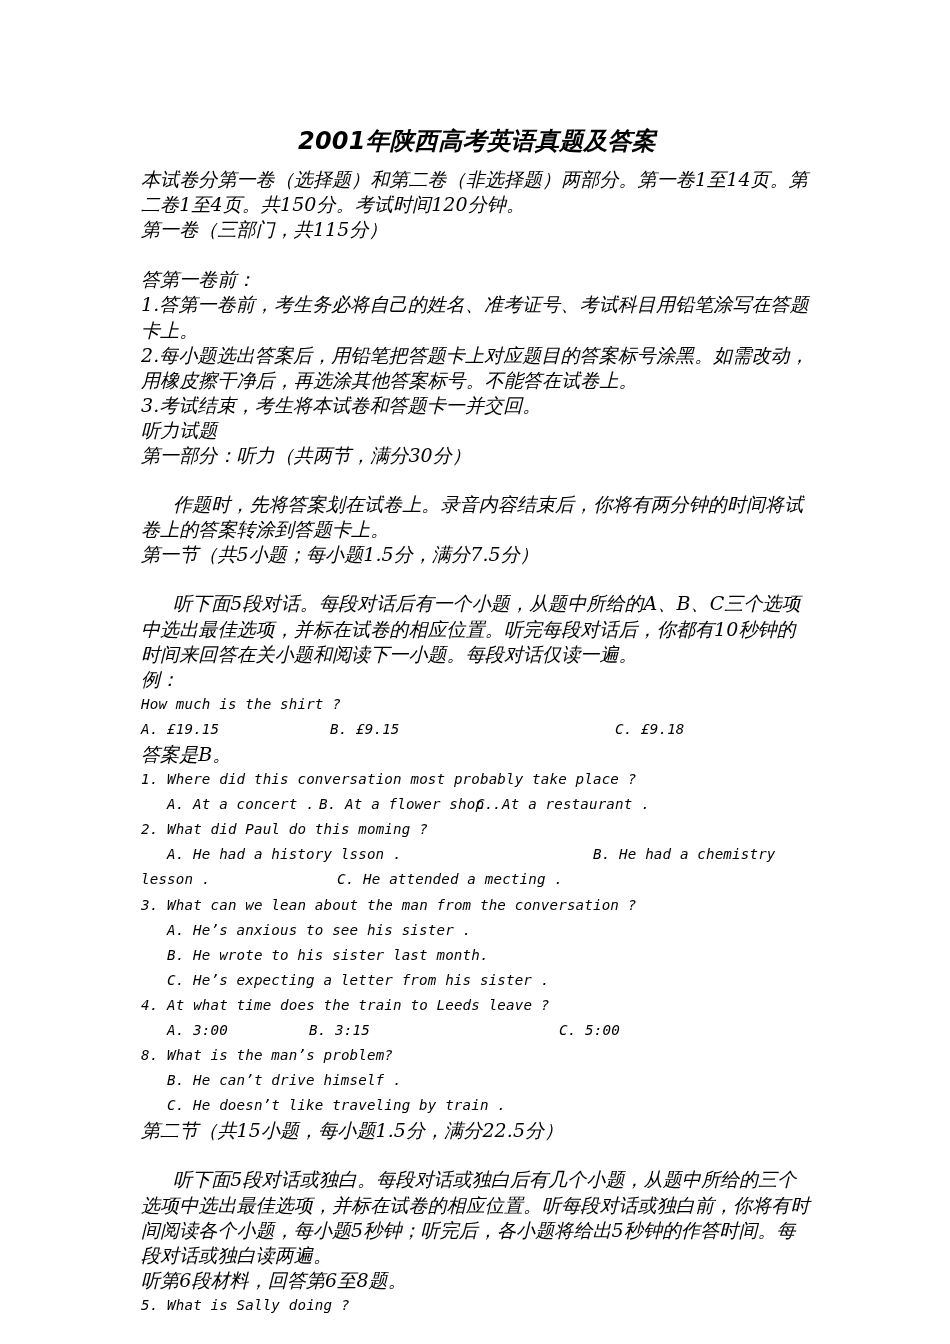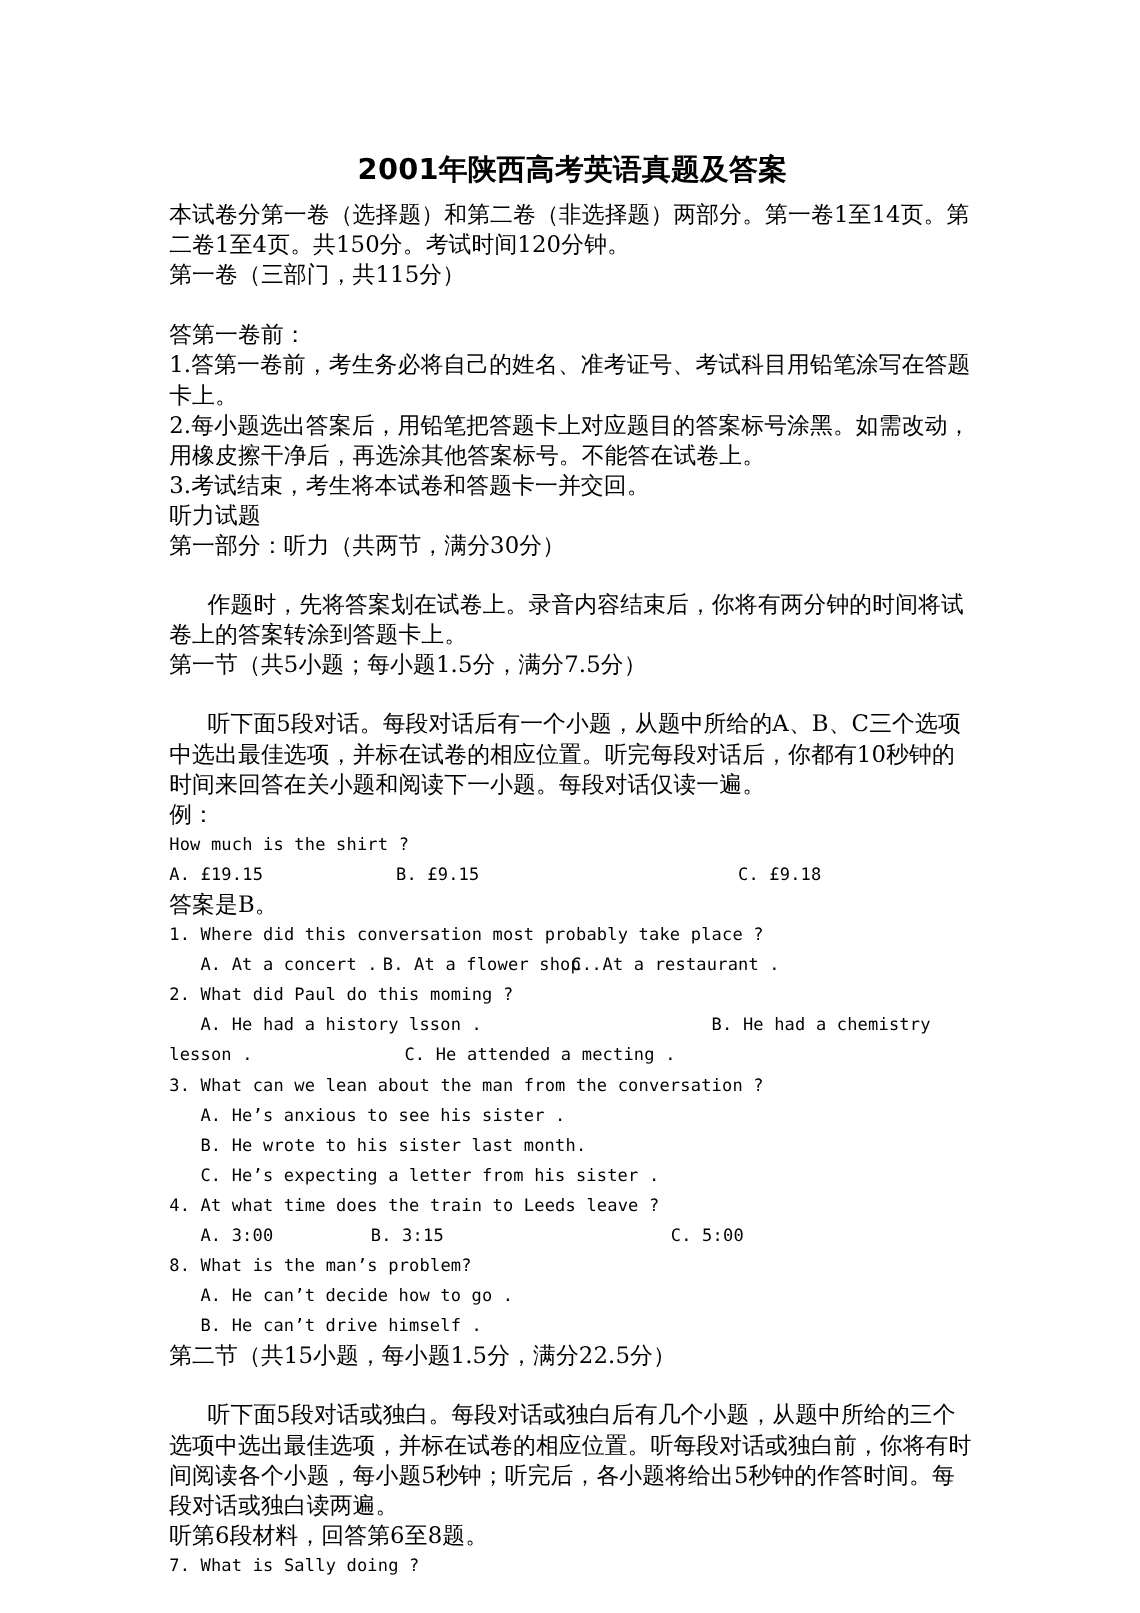--- a/index.html
+++ b/index.html
@@ -15,20 +15,21 @@
     color: #000000;
     -webkit-font-smoothing: antialiased;
   }
 
   .page {
     position: relative;
     width: 950px;
     height: 1176px;
     box-sizing: border-box;
     padding: 0;
+    font-style: italic;
   }
 
   .content {
     position: absolute;
     left: 141px;
     top: 0;
     width: 672px;
   }
 
   
@@ -168,22 +169,22 @@
     <p class="ln en pad2">C. He’s expecting a letter from his sister .</p>
 
     <p class="ln en">4. At what time does the train to Leeds leave ?</p>
     <div class="optrow times">
       <span class="oa">A. 3:00</span>
       <span class="ob">B. 3:15</span>
       <span class="oc">C. 5:00</span>
     </div>
 
     <p class="ln en">8. What is the man’s problem?</p>
-    <p class="ln en pad2">A. He can’t decide how to go .</p>
     <p class="ln en pad2">B. He can’t drive himself .</p>
+    <p class="ln en pad2">C. He doesn’t like traveling by train .</p>
 
     <p class="ln cn">第二节（共15小题，每小题1.5分，满分22.5分）</p>
     <p class="ln cn ind2">听下面5段对话或独白。每段对话或独白后有几个小题，从题中所给的三个选项中选出最佳选项，并标在试卷的相应位置。听每段对话或独白前，你将有时间阅读各个小题，每小题5秒钟；听完后，各小题将给出5秒钟的作答时间。每段对话或独白读两遍。</p>
     <p class="ln cn">听第6段材料，回答第6至8题。</p>
-    <p class="ln en">7. What is Sally doing ?</p>
+    <p class="ln en">5. What is Sally doing ?</p>
 
   </div>
 </div>
 
 </body></html>

